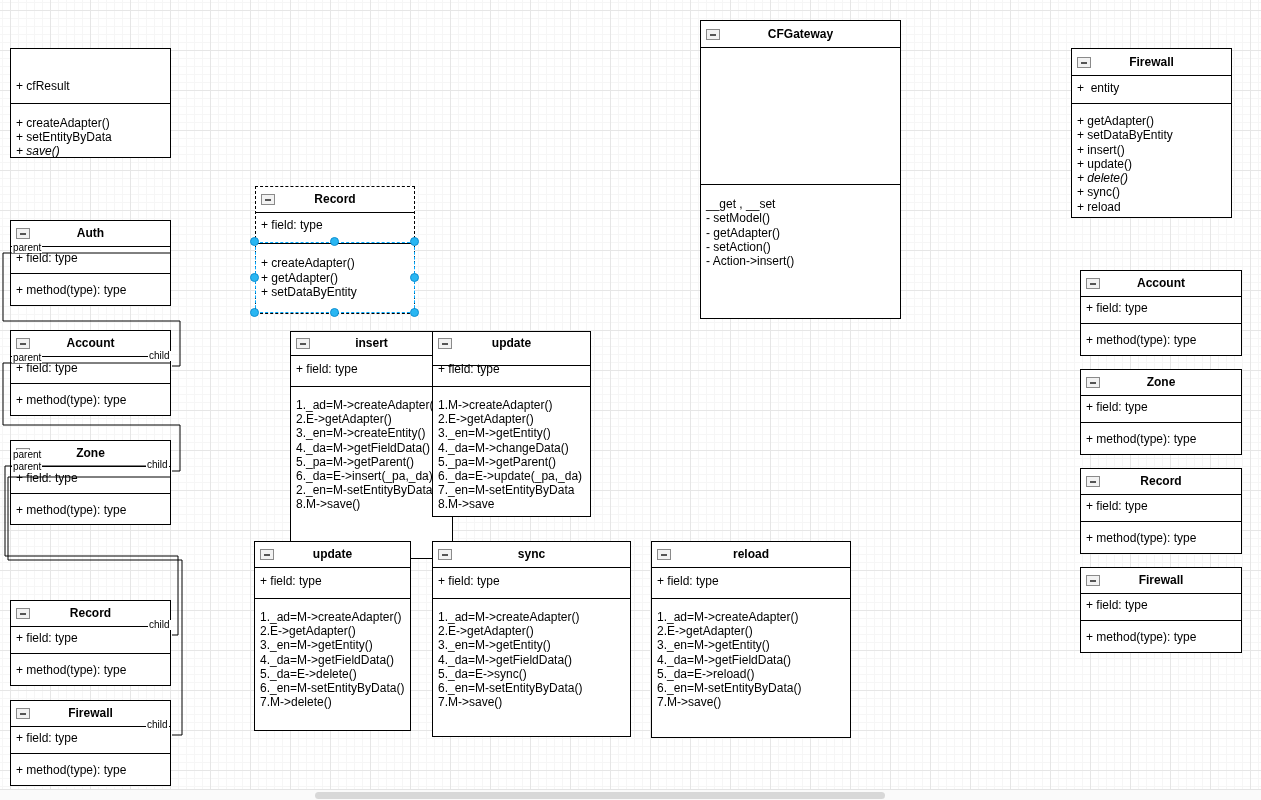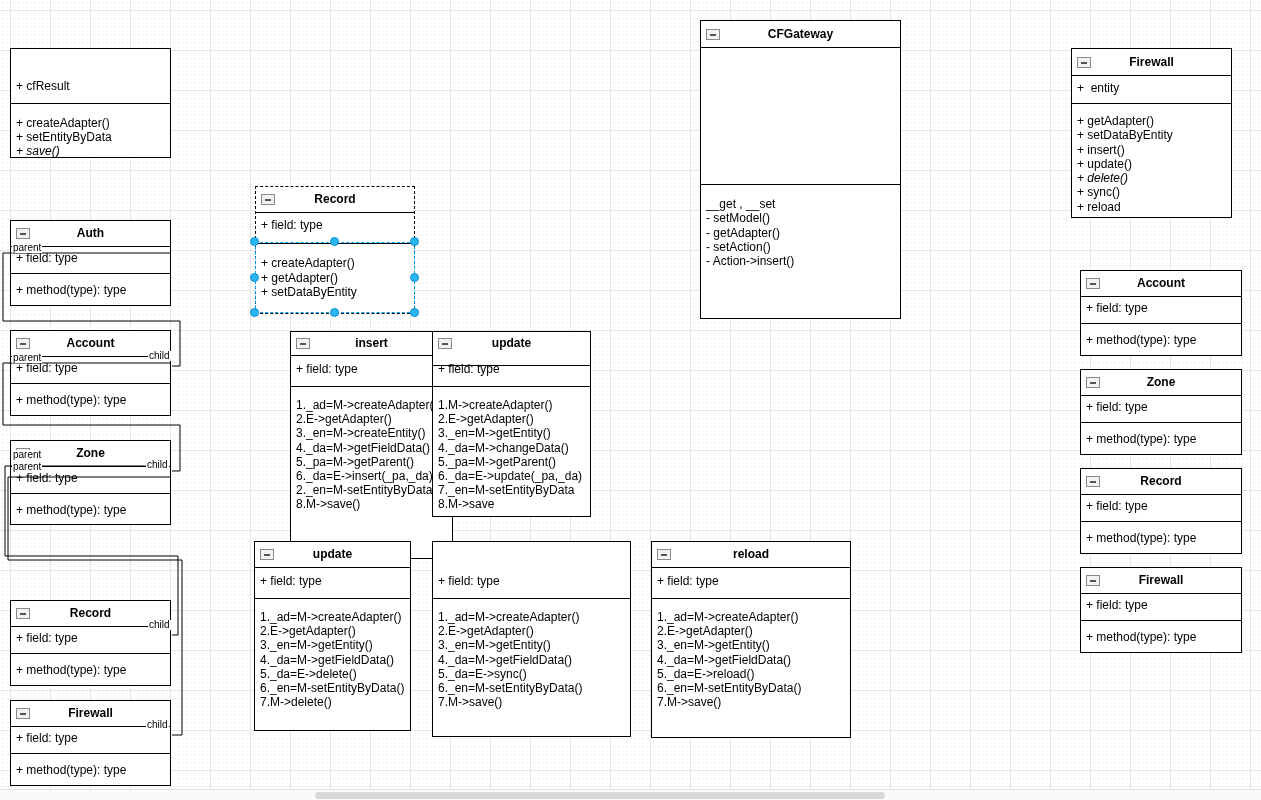--- a/index.html
+++ b/index.html
@@ -223,20 +223,26 @@
           <div class="line" style="line-height: 14.2px;">1._ad=M-&gt;createAdapter()</div>
           <div class="line" style="line-height: 14.2px;">2.E-&gt;getAdapter()</div>
           <div class="line" style="line-height: 14.2px;">3._en=M-&gt;getEntity()</div>
           <div class="line" style="line-height: 14.2px;">4._da=M-&gt;getFieldData()</div>
           <div class="line" style="line-height: 14.2px;">5._da=E-&gt;delete()</div>
           <div class="line" style="line-height: 14.2px;">6._en=M-setEntityByData()</div>
           <div class="line" style="line-height: 14.2px;">7.M-&gt;delete()</div>
         </div>
   </div>
       <div class="uml-class" style="left: 432px; top: 541px; width: 199px; height: 196px;">
+    <div class="title-row" style="height: 26px;">
+      <span class="collapse-btn" style="top: 7px;">
+            <span class="minus"></span>
+          </span>
+      <span class="title-text" style="line-height: 25px;">sync</span>
+    </div>
     <div class="fields" style="top: 26px; height: 30px; padding-top: 6px;">
           <div class="line" style="line-height: 14.2px;">+ field: type</div>
         </div>
     <div class="methods" style="top: 56px; padding-top: 11px;">
           <div class="line" style="line-height: 14.2px;">1._ad=M-&gt;createAdapter()</div>
           <div class="line" style="line-height: 14.2px;">2.E-&gt;getAdapter()</div>
           <div class="line" style="line-height: 14.2px;">3._en=M-&gt;getEntity()</div>
           <div class="line" style="line-height: 14.2px;">4._da=M-&gt;getFieldData()</div>
           <div class="line" style="line-height: 14.2px;">5._da=E-&gt;sync()</div>
           <div class="line" style="line-height: 14.2px;">6._en=M-setEntityByData()</div>

